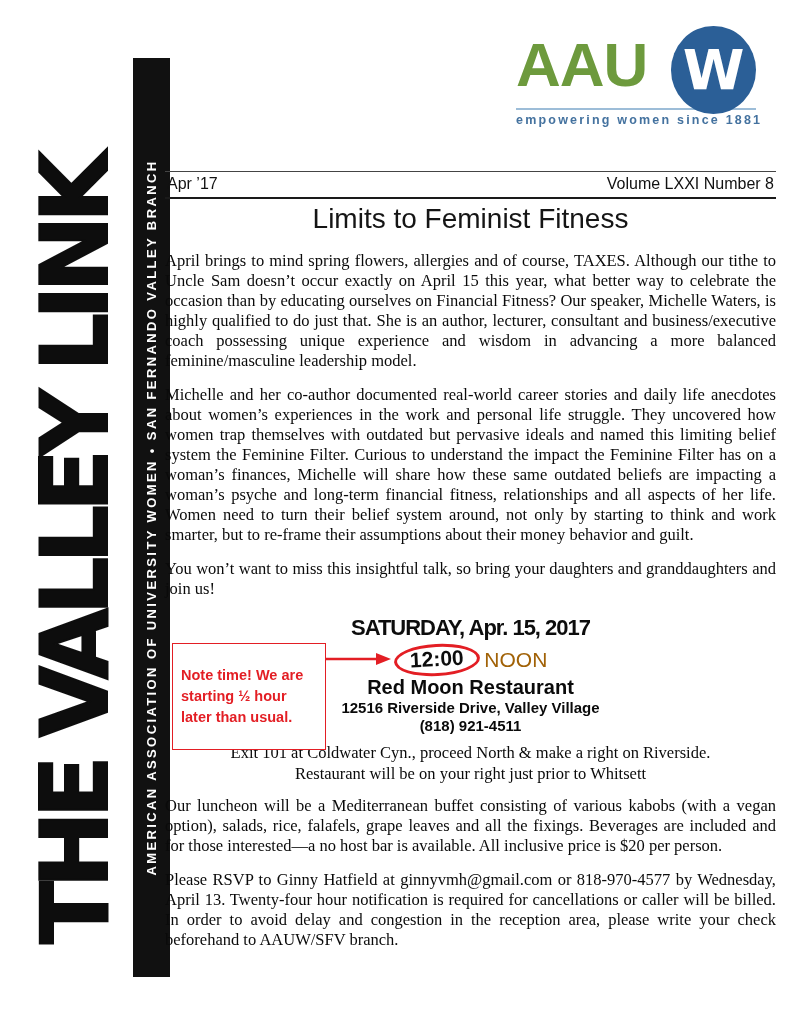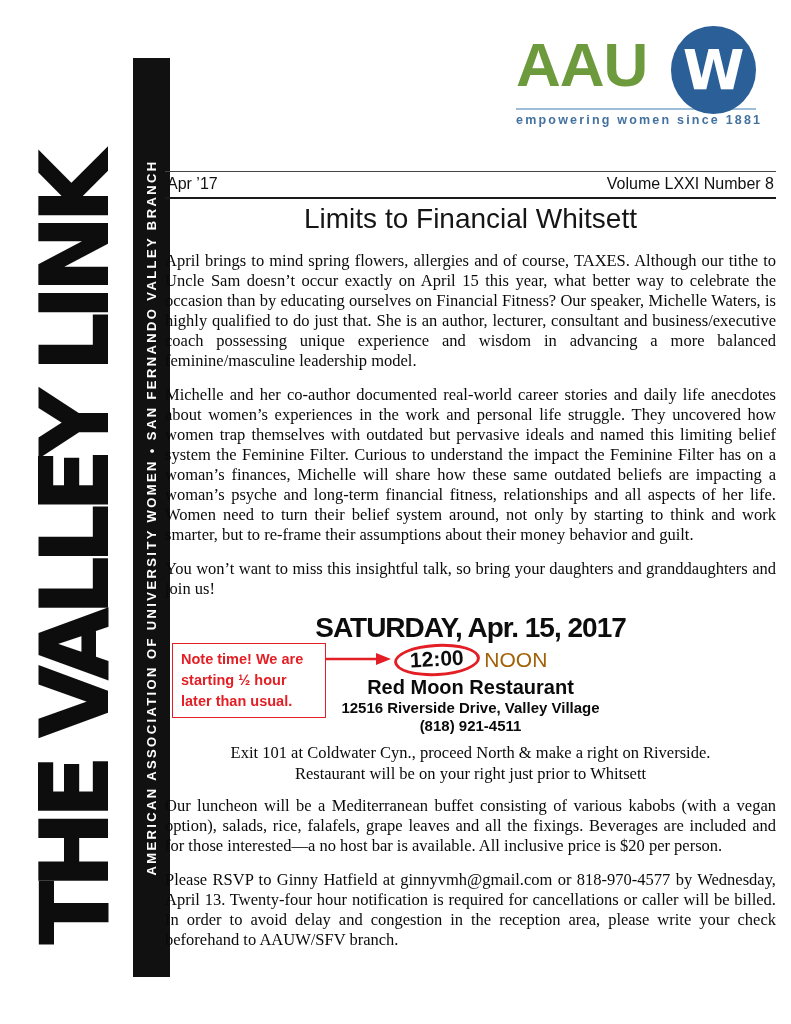--- a/index.html
+++ b/index.html
@@ -67,41 +67,41 @@
     margin:4px 0 16px 0; text-align:center;
     font-family:"Liberation Sans", sans-serif; font-weight:normal;
     font-size:28px; line-height:32px; color:#151515;
   }
 
   p.body { font-size:16.5px; line-height:20px; text-align:justify; margin:0 0 14px 0; }
 
   
   .event { position:relative; font-family:"Liberation Sans", sans-serif; text-align:center; margin-top:4px; }
   .event-date {
-    font-weight:bold; font-size:28px; line-height:30px; letter-spacing:-1px; color:#0d0d0d;
+    font-weight:bold; font-size:22px; line-height:30px; letter-spacing:-1px; color:#0d0d0d;
   }
   .time-row { margin-top:1px; height:32px; display:flex; align-items:center; justify-content:center; }
   .time-circle {
     display:inline-block; border:3px solid #e31e24; border-radius:50%;
     padding:0 13px 2px 13px; transform:rotate(-3deg);
     font-weight:bold; font-size:21px; color:#0d0d0d;
   }
   .time-noon { font-weight:normal; font-size:21px; margin-left:5px; color:#a16207; }
   .venue   { font-weight:bold; font-size:20px; line-height:23px; }
   .address { font-weight:bold; font-size:15px; line-height:18px; }
   .phone   { font-weight:bold; font-size:15px; line-height:18px; }
   .directions {
     font-family:"Liberation Serif", serif; font-size:16.5px; line-height:21px;
     margin:7px 0 12px 0; color:#0a0a0a;
   }
 
   .note-box {
     position:absolute; left:7px; top:30px; width:136px;
     border:1.5px solid #e31e24; background:#ffffff;
-    padding:5px 8px; text-align:left;
+    padding:21px 8px; text-align:left;
     font-family:"Liberation Sans", sans-serif; font-weight:bold;
     font-size:14.5px; line-height:21px; color:#e31e24;
   }
   .arrow { position:absolute; left:160px; top:38px; }
 </style>
 </head>
 <body>
 
 <div class="page">
 
@@ -119,21 +119,21 @@
     <div class="logo-tagline">empowering women since 1881</div>
   </div>
 
   <div class="content">
 
     <div class="masthead-row">
       <span>Apr ’17</span>
       <span>Volume LXXI Number 8</span>
     </div>
 
-    <div class="subtitle">Limits to Financial Whitsett</div>
+    <div class="subtitle">Limits to Feminist Fitness</div>
 
     <p class="body">April brings to mind spring flowers, allergies and of course, TAXES.  Although our tithe to Uncle Sam doesn’t occur exactly on April 15 this year, what better way to celebrate the occasion than by educating ourselves on Financial Fitness?  Our speaker, Michelle Waters, is highly qualified to do just that.  She is an author, lecturer, consultant and business/executive coach possessing unique experience and wisdom in advancing a more balanced feminine/masculine leadership model.</p>
     <p class="body">Michelle and her co-author documented real-world career stories and daily life anecdotes about women’s experiences in the work and personal life struggle. They uncovered how women trap themselves with outdated but pervasive ideals and named this limiting belief system the Feminine Filter.  Curious to understand the impact the Feminine Filter has on a woman’s finances, Michelle will share how these same outdated beliefs are impacting a woman’s psyche and long-term financial fitness, relationships and all aspects of her life. Women need to turn their belief system around, not only by starting to think and work smarter, but to re-frame their assumptions about their money behavior and guilt.</p>
     <p class="body">You won’t want to miss this insightful talk, so bring your daughters and granddaughters and join us!</p>
 
     <div class="event">
       <div class="event-date">SATURDAY, Apr. 15, 2017</div>
 
       <div class="time-row">
         <span class="time-circle">12:00</span>

